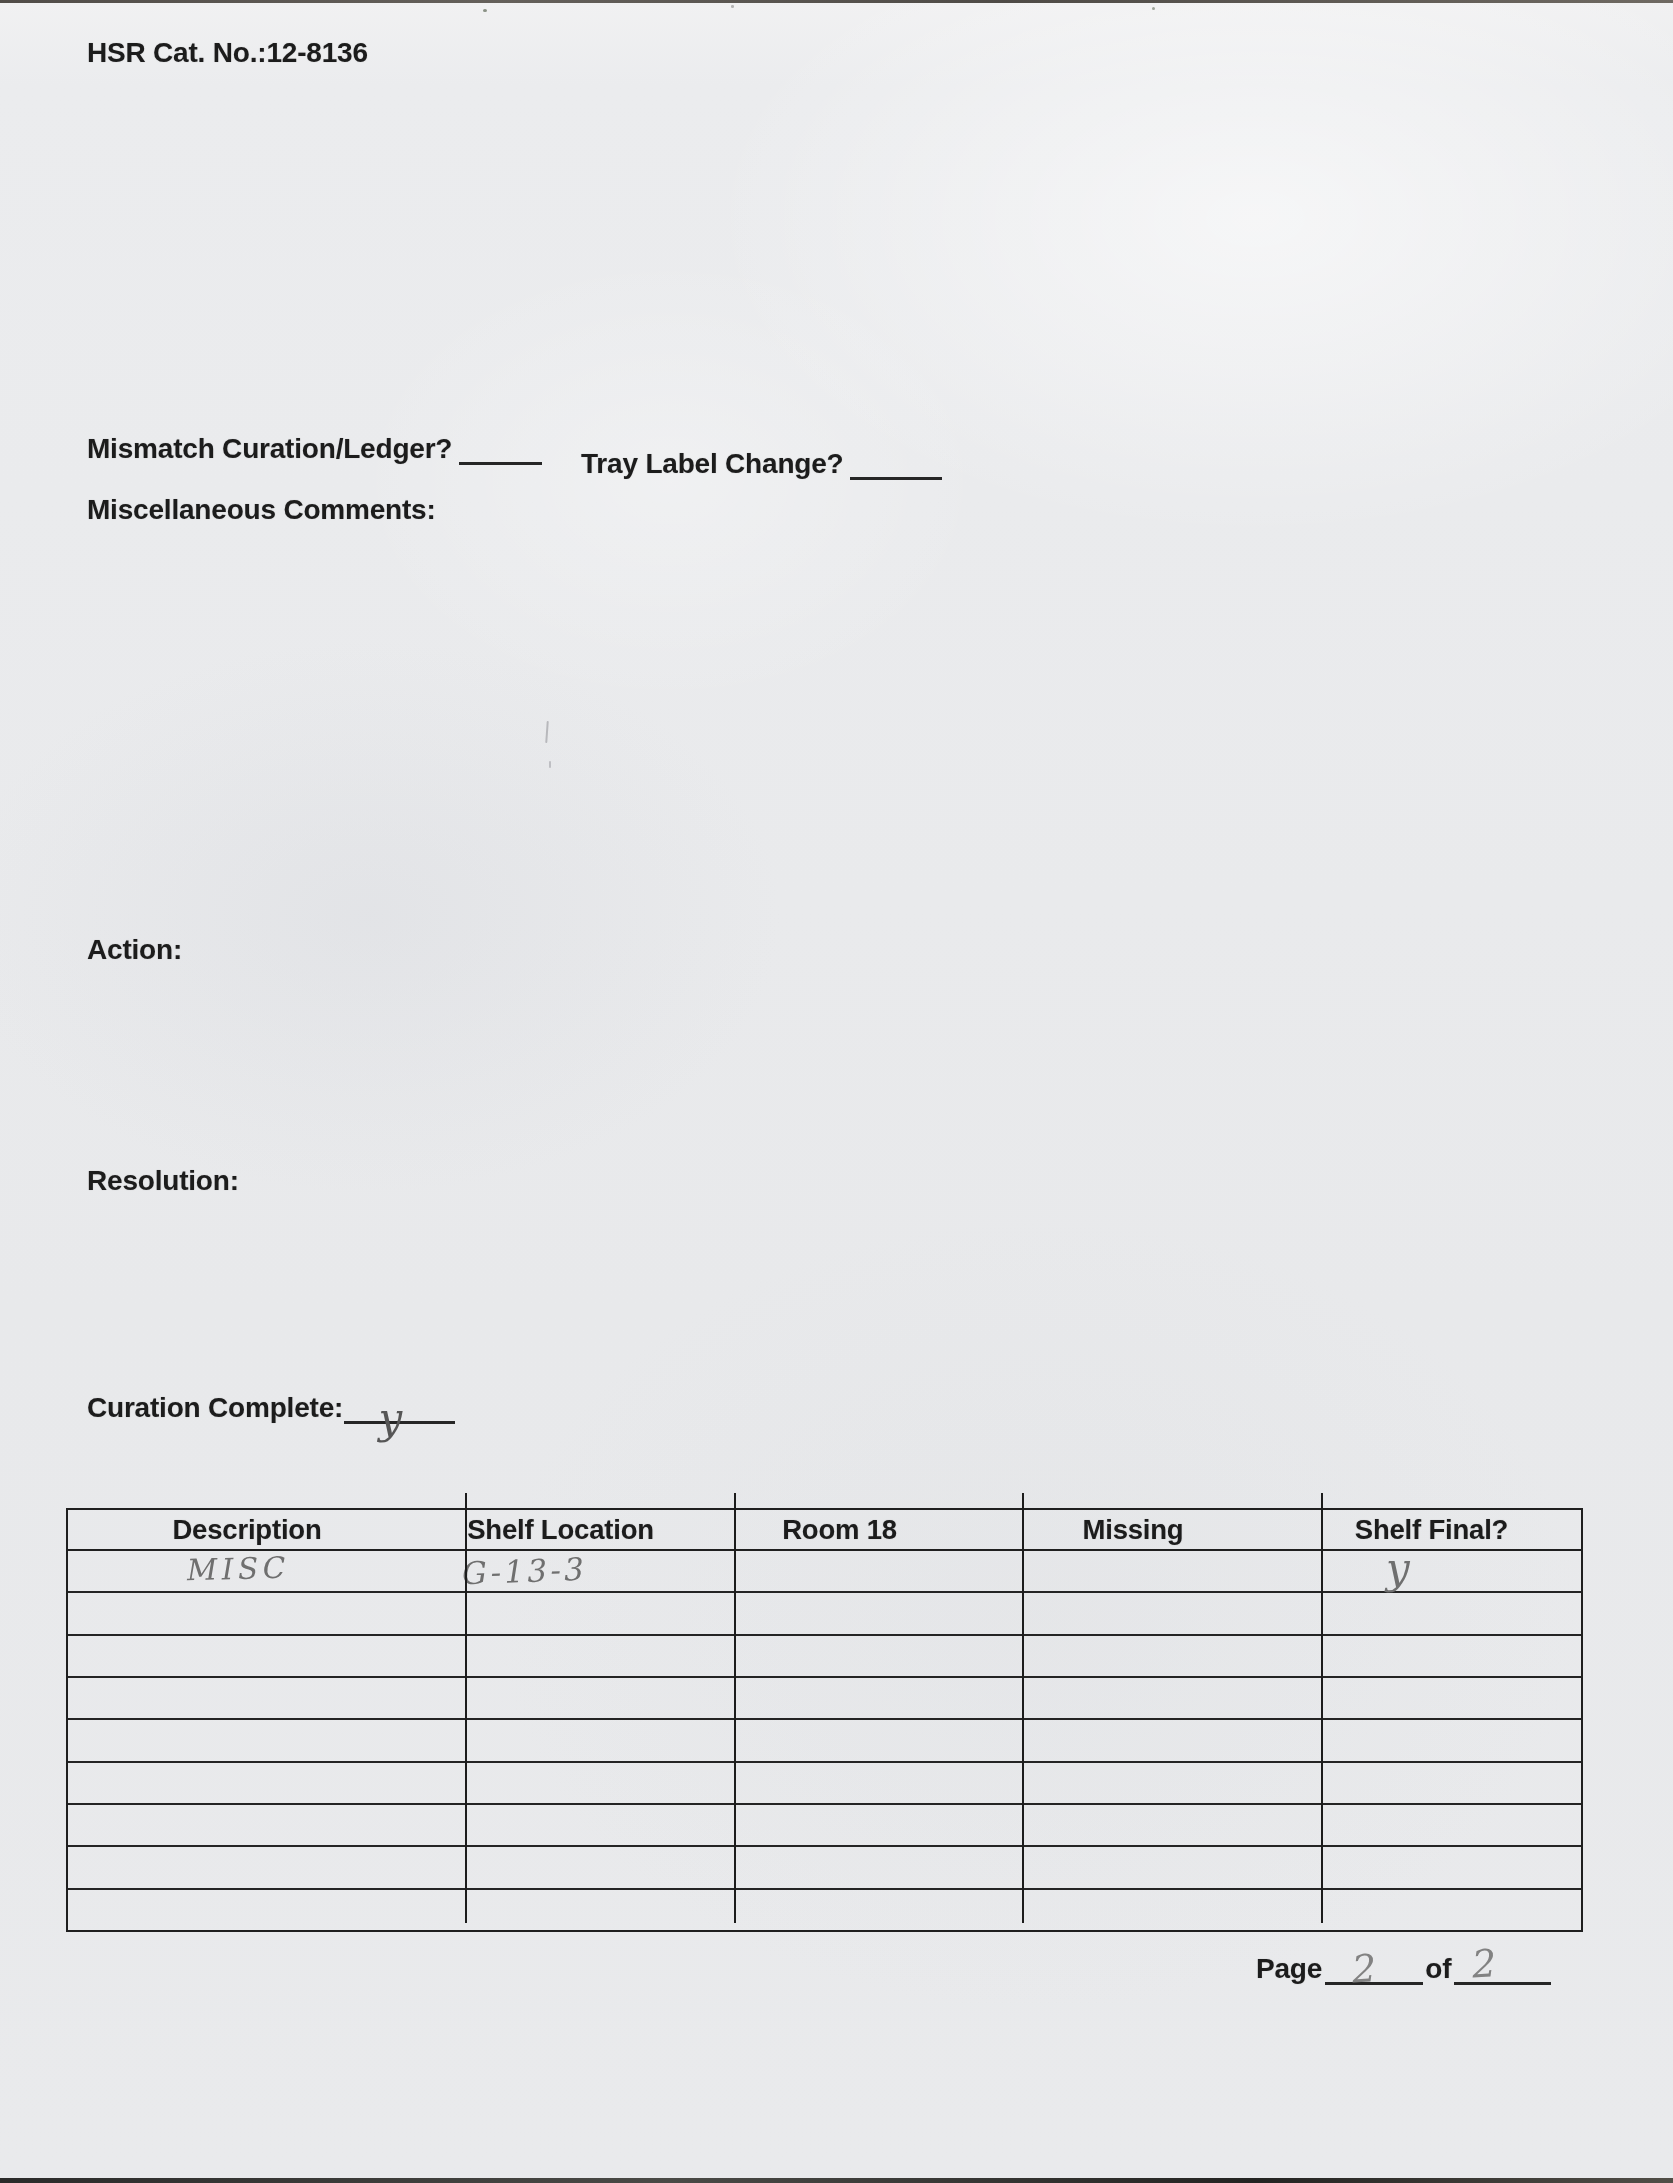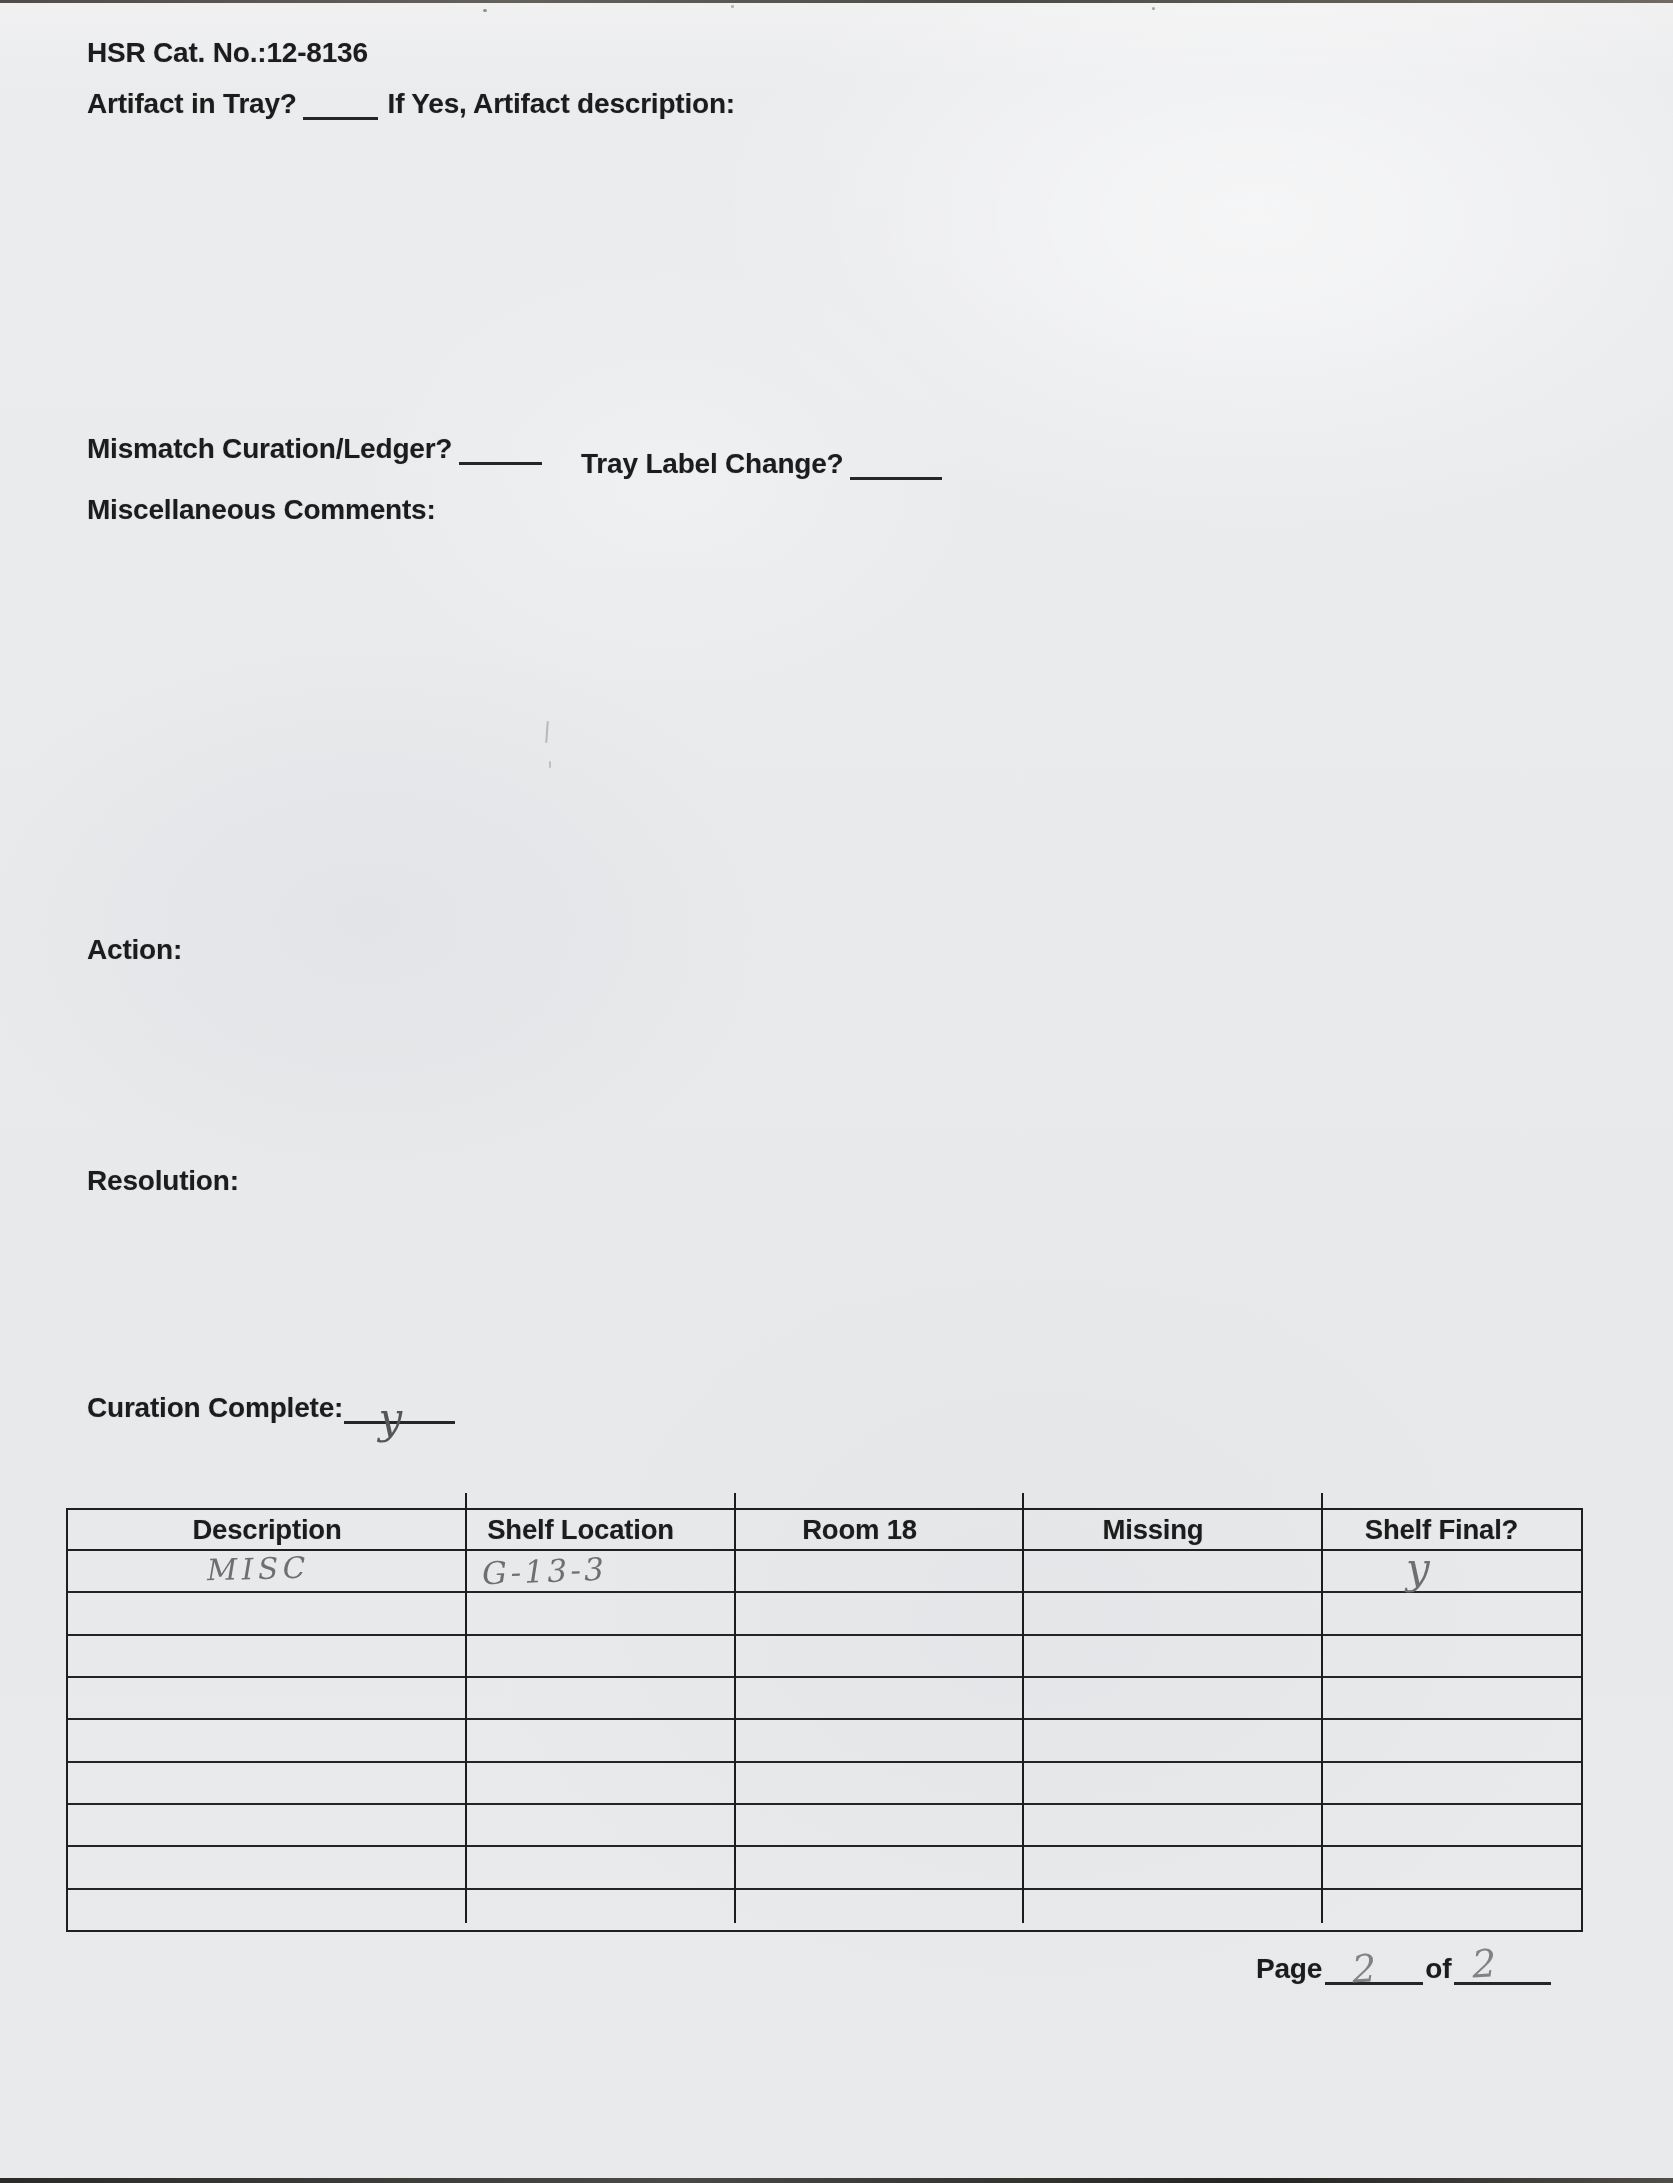--- a/index.html
+++ b/index.html
@@ -22,21 +22,21 @@
         white-space:nowrap;line-height:1;}
   .lc{text-transform:lowercase;}
 
   
   .ctable{position:absolute;left:66px;top:1508px;width:1517px;height:424px;
           box-sizing:border-box;border:2.6px solid #1f1f1f;display:flex;flex-direction:column;}
   .thead{height:41px;box-sizing:border-box;border-bottom:2.6px solid #1f1f1f;
          display:flex;align-items:center;}
   .th{font-weight:bold;font-size:27.5px;text-align:center;letter-spacing:-0.2px;
       text-shadow:0 0 1.3px rgba(25,25,25,.18);}
-  .c0{width:358px;margin-left:20px;} .c1{width:269px;} .c2{width:289px;} .c3{width:298px;} .c4{flex:1;}
+  .c0{width:358px;} .c1{width:269px;} .c2{width:289px;} .c3{width:298px;} .c4{flex:1;}
   .trow{flex:1;border-bottom:2px solid #242424;display:flex;position:relative;}
   .trow:last-child{border-bottom:none;}
   .td{position:relative;}
   .vline{position:absolute;width:2px;top:1493px;height:430px;background:#1c1c1c;}
 
   .hand-misc{position:absolute;left:119px;top:3.9px;font-size:29.5px;letter-spacing:4.6px;
              transform:rotate(-1.5deg);}
   .hand-shelf{position:absolute;left:36px;top:5.2px;font-size:31px;letter-spacing:3.3px;
               transform:rotate(-2deg);}
   .hand-final{position:absolute;left:104px;top:-2.6px;font-size:42px;z-index:3;}
@@ -66,23 +66,20 @@
 
   <div class="edge-top"></div>
   <div class="speck sp1"></div>
   <div class="speck sp2"></div>
   <div class="speck sp3"></div>
   <div class="speck tick1"></div>
   <div class="speck tick2"></div>
 
   <div class="row-line lbl" style="top:37px">HSR Cat. No.:12-8136</div>
 
-  <div class="row-line" style="top:88px">
-    <span class="lbl">Artifact in Tray?</span><span class="blank" style="width:75px"><span class="hand"></span></span><span class="lbl">If Yes, Artifact description:</span>
-  </div>
 
 
 
   <div class="row-line" style="top:433px">
     <span class="lbl">Mismatch Curation/Ledger?</span><span class="blank" style="width:83px"><span class="hand"></span></span>
   </div>
 
   <div class="row-line" style="top:448px;left:581px">
     <span class="lbl">Tray Label Change?</span><span class="blank" style="width:92px"><span class="hand"></span></span>
   </div>

